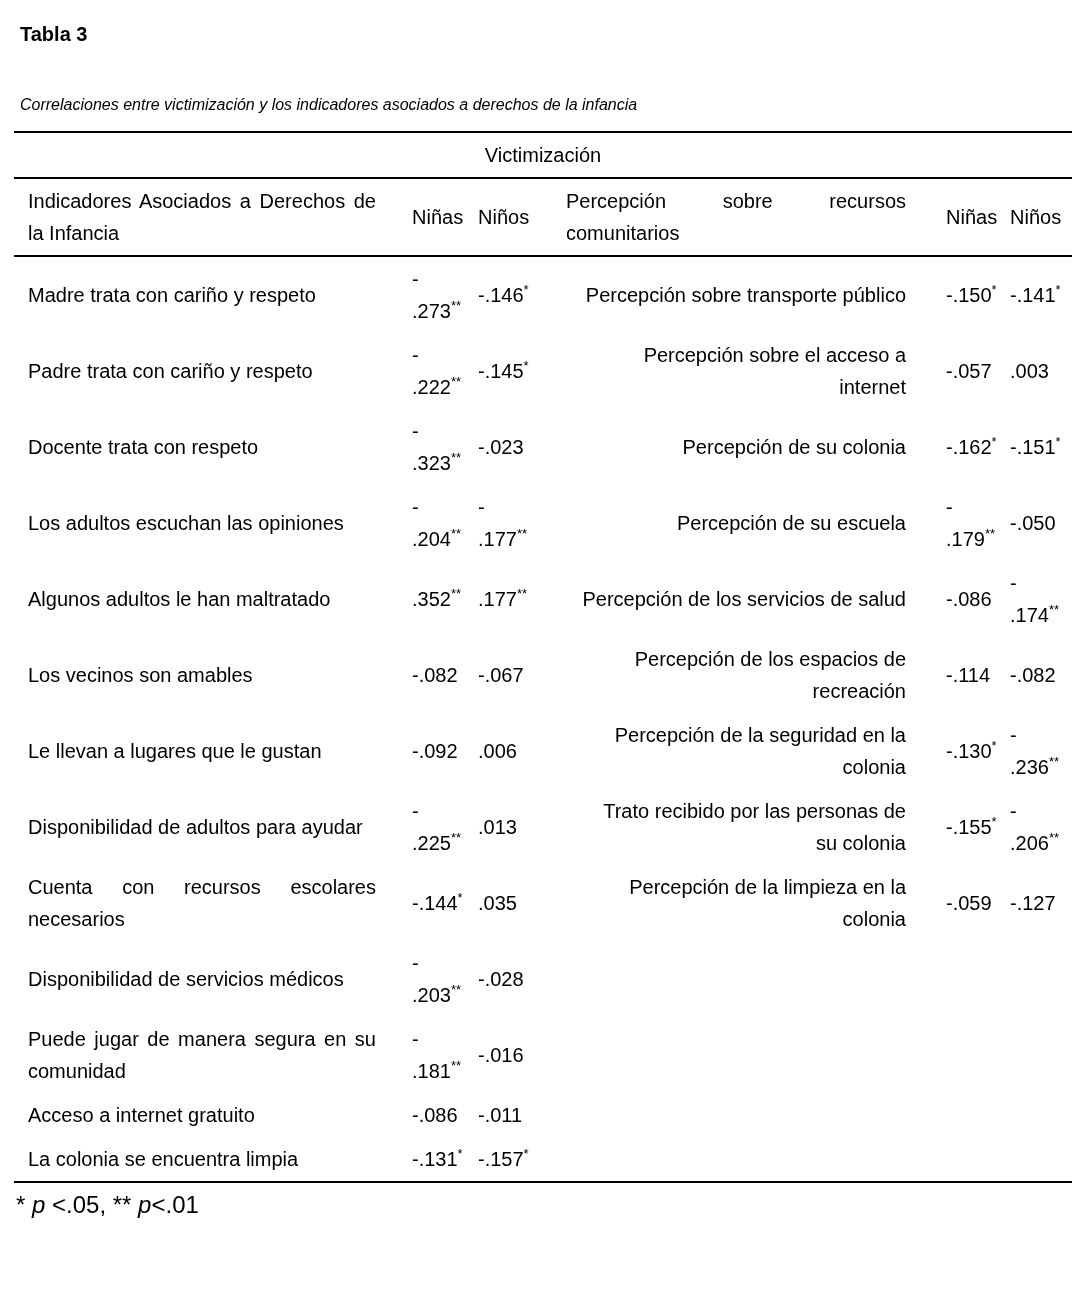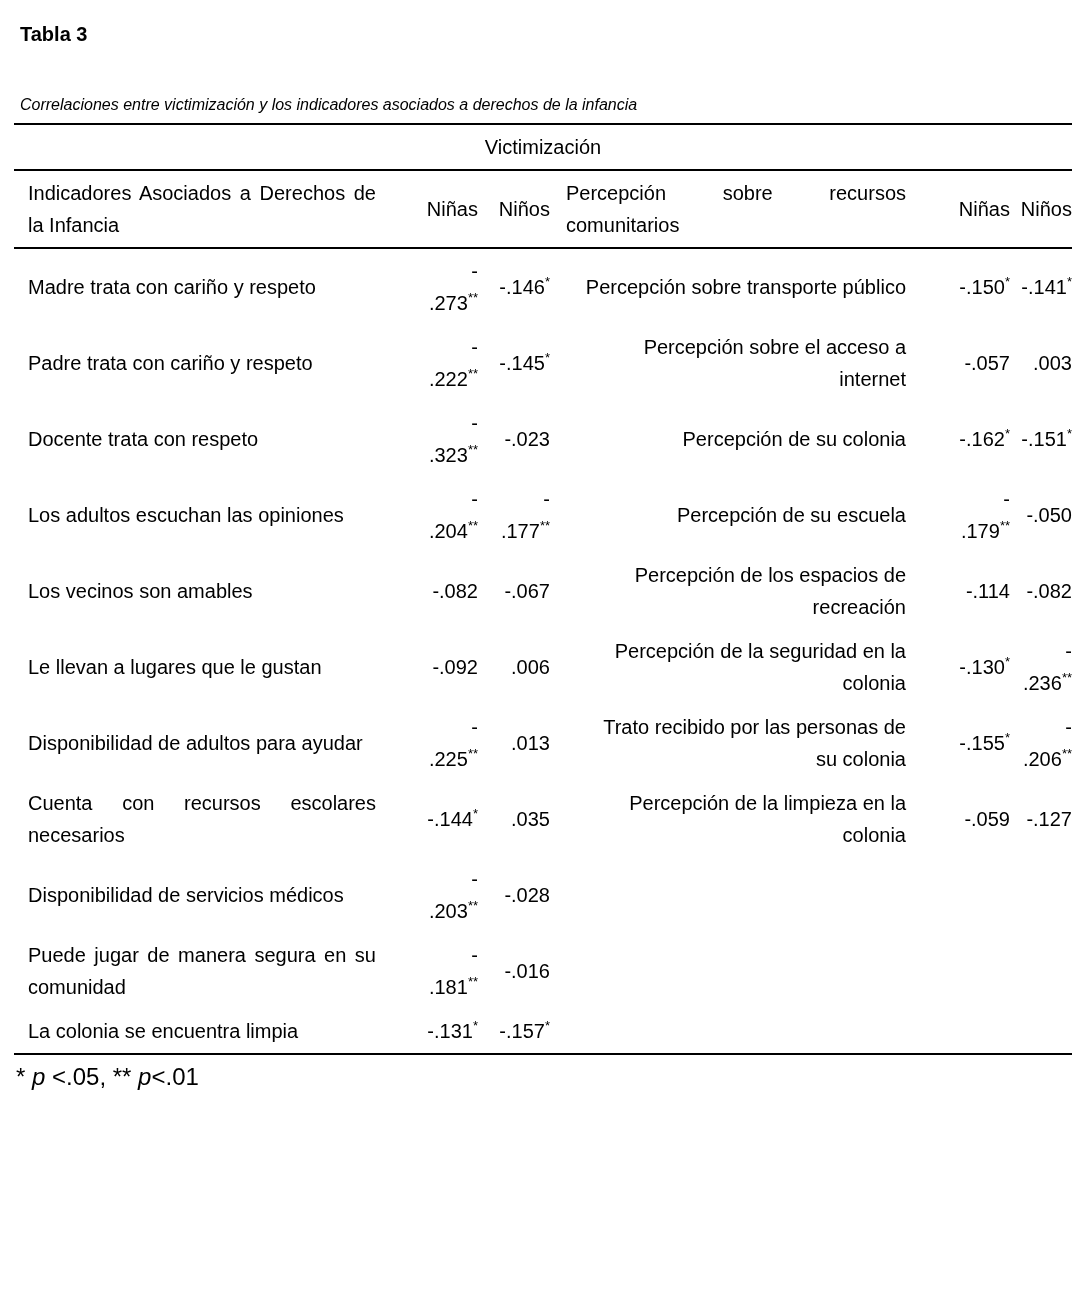--- a/index.html
+++ b/index.html
@@ -6,33 +6,33 @@
   body{
     width:1086px;height:1298px;overflow:hidden;
     font-family:"Liberation Sans","DejaVu Sans",sans-serif;
     font-size:20px;
   }
   .page{box-sizing:border-box;width:984px;padding:18px 14px 0 14px;}
   .table-label{font-weight:bold;font-size:20px;line-height:24px;margin:4px 0 0 6px;}
   .caption{font-style:italic;font-size:16px;line-height:26px;margin:46px 0 0 6px;}
   table.corr{
     border-collapse:collapse;table-layout:fixed;
-    width:1058px;margin-top:5px;
+    width:1058px;margin-top:13px;
     font-size:20px;line-height:32px;
     border-top:2px solid #000;border-bottom:2px solid #000;
   }
   table.corr th, table.corr td{
     font-weight:normal;vertical-align:middle;padding:6px 0;
   }
   tr.span-row th{border-bottom:2px solid #000;text-align:center;}
   tr.col-head-row th{border-bottom:2px solid #000;}
   .lbl-left{text-align:justify;padding:6px 36px 6px 14px !important;}
   .lbl-right{text-align:right;padding:6px 40px 6px 16px !important;white-space:pre-line;}
   .lbl-right-just{text-align:justify;padding:6px 40px 6px 16px !important;}
-  .num{text-align:right;padding:6px 2px;}
+  .num{text-align:left;padding:6px 2px;}
   sup{font-size:13px;line-height:0;vertical-align:super;}
   .vl{display:block;}
   .footnote{font-size:24px;line-height:26px;margin:9px 0 0 2px;}
   .footnote .it{font-style:italic;}
 </style>
 </head>
 <body>
 
 <div class="page">
 
@@ -108,20 +108,31 @@
             <span class="vl">.177<sup>**</sup></span>
           </td>
           <td class="lbl-right">Percepción de su escuela</td>
           <td class="num">
             <span class="vl">-</span>
             <span class="vl">.179<sup>**</sup></span>
           </td>
           <td class="num">-.050</td>
         </tr>
         <tr>
+          <td class="lbl-left">Algunos adultos le han maltratado</td>
+          <td class="num">.352<sup>**</sup></td>
+          <td class="num">.177<sup>**</sup></td>
+          <td class="lbl-right">Percepción de los servicios de salud</td>
+          <td class="num">-.086</td>
+          <td class="num">
+            <span class="vl">-</span>
+            <span class="vl">.174<sup>**</sup></span>
+          </td>
+        </tr>
+        <tr>
           <td class="lbl-left">Los vecinos son amables</td>
           <td class="num">-.082</td>
           <td class="num">-.067</td>
           <td class="lbl-right">Percepción de los espacios de
 recreación</td>
           <td class="num">-.114</td>
           <td class="num">-.082</td>
         </tr>
         <tr>
           <td class="lbl-left">Le llevan a lugares que le gustan</td>
@@ -175,20 +186,28 @@
           <td class="num">
             <span class="vl">-</span>
             <span class="vl">.181<sup>**</sup></span>
           </td>
           <td class="num">-.016</td>
           <td class="lbl-right"></td>
           <td class="num"></td>
           <td class="num"></td>
         </tr>
         <tr>
+          <td class="lbl-left">Acceso a internet gratuito</td>
+          <td class="num">-.086</td>
+          <td class="num">-.011</td>
+          <td class="lbl-right"></td>
+          <td class="num"></td>
+          <td class="num"></td>
+        </tr>
+        <tr>
           <td class="lbl-left">La colonia se encuentra limpia</td>
           <td class="num">-.131<sup>*</sup></td>
           <td class="num">-.157<sup>*</sup></td>
           <td class="lbl-right"></td>
           <td class="num"></td>
           <td class="num"></td>
         </tr>
       </tbody>
   </table>
 

